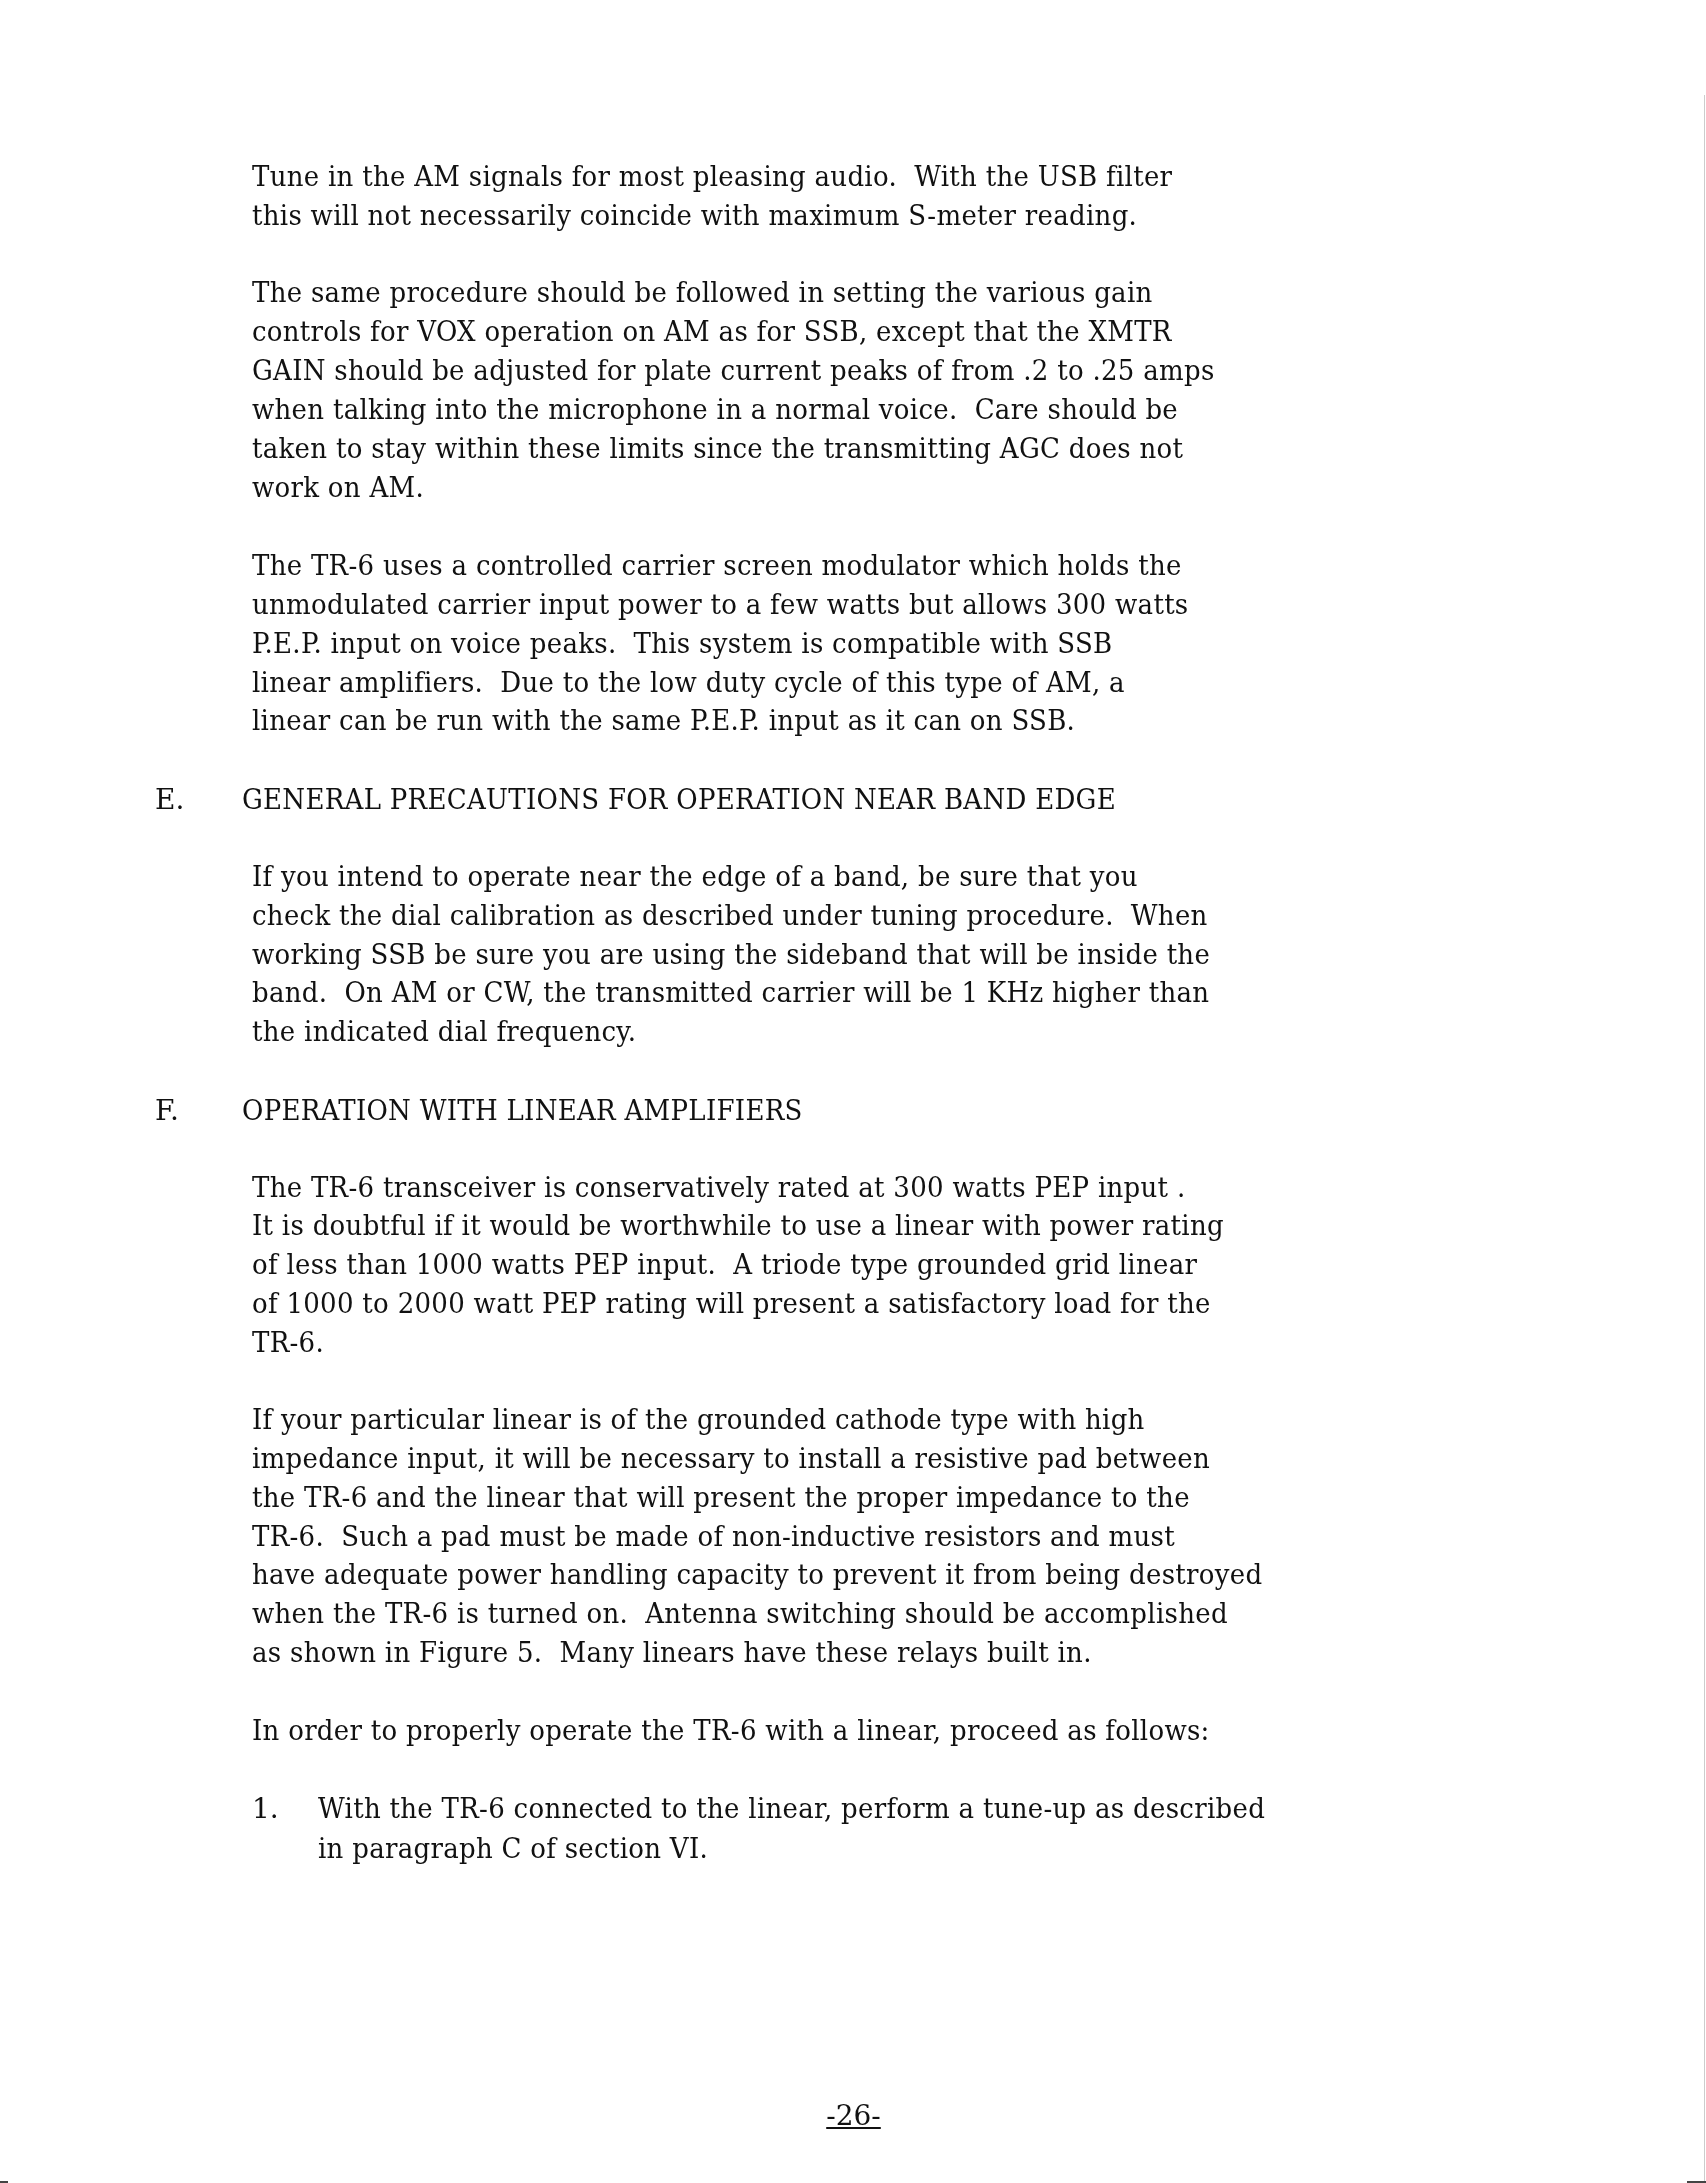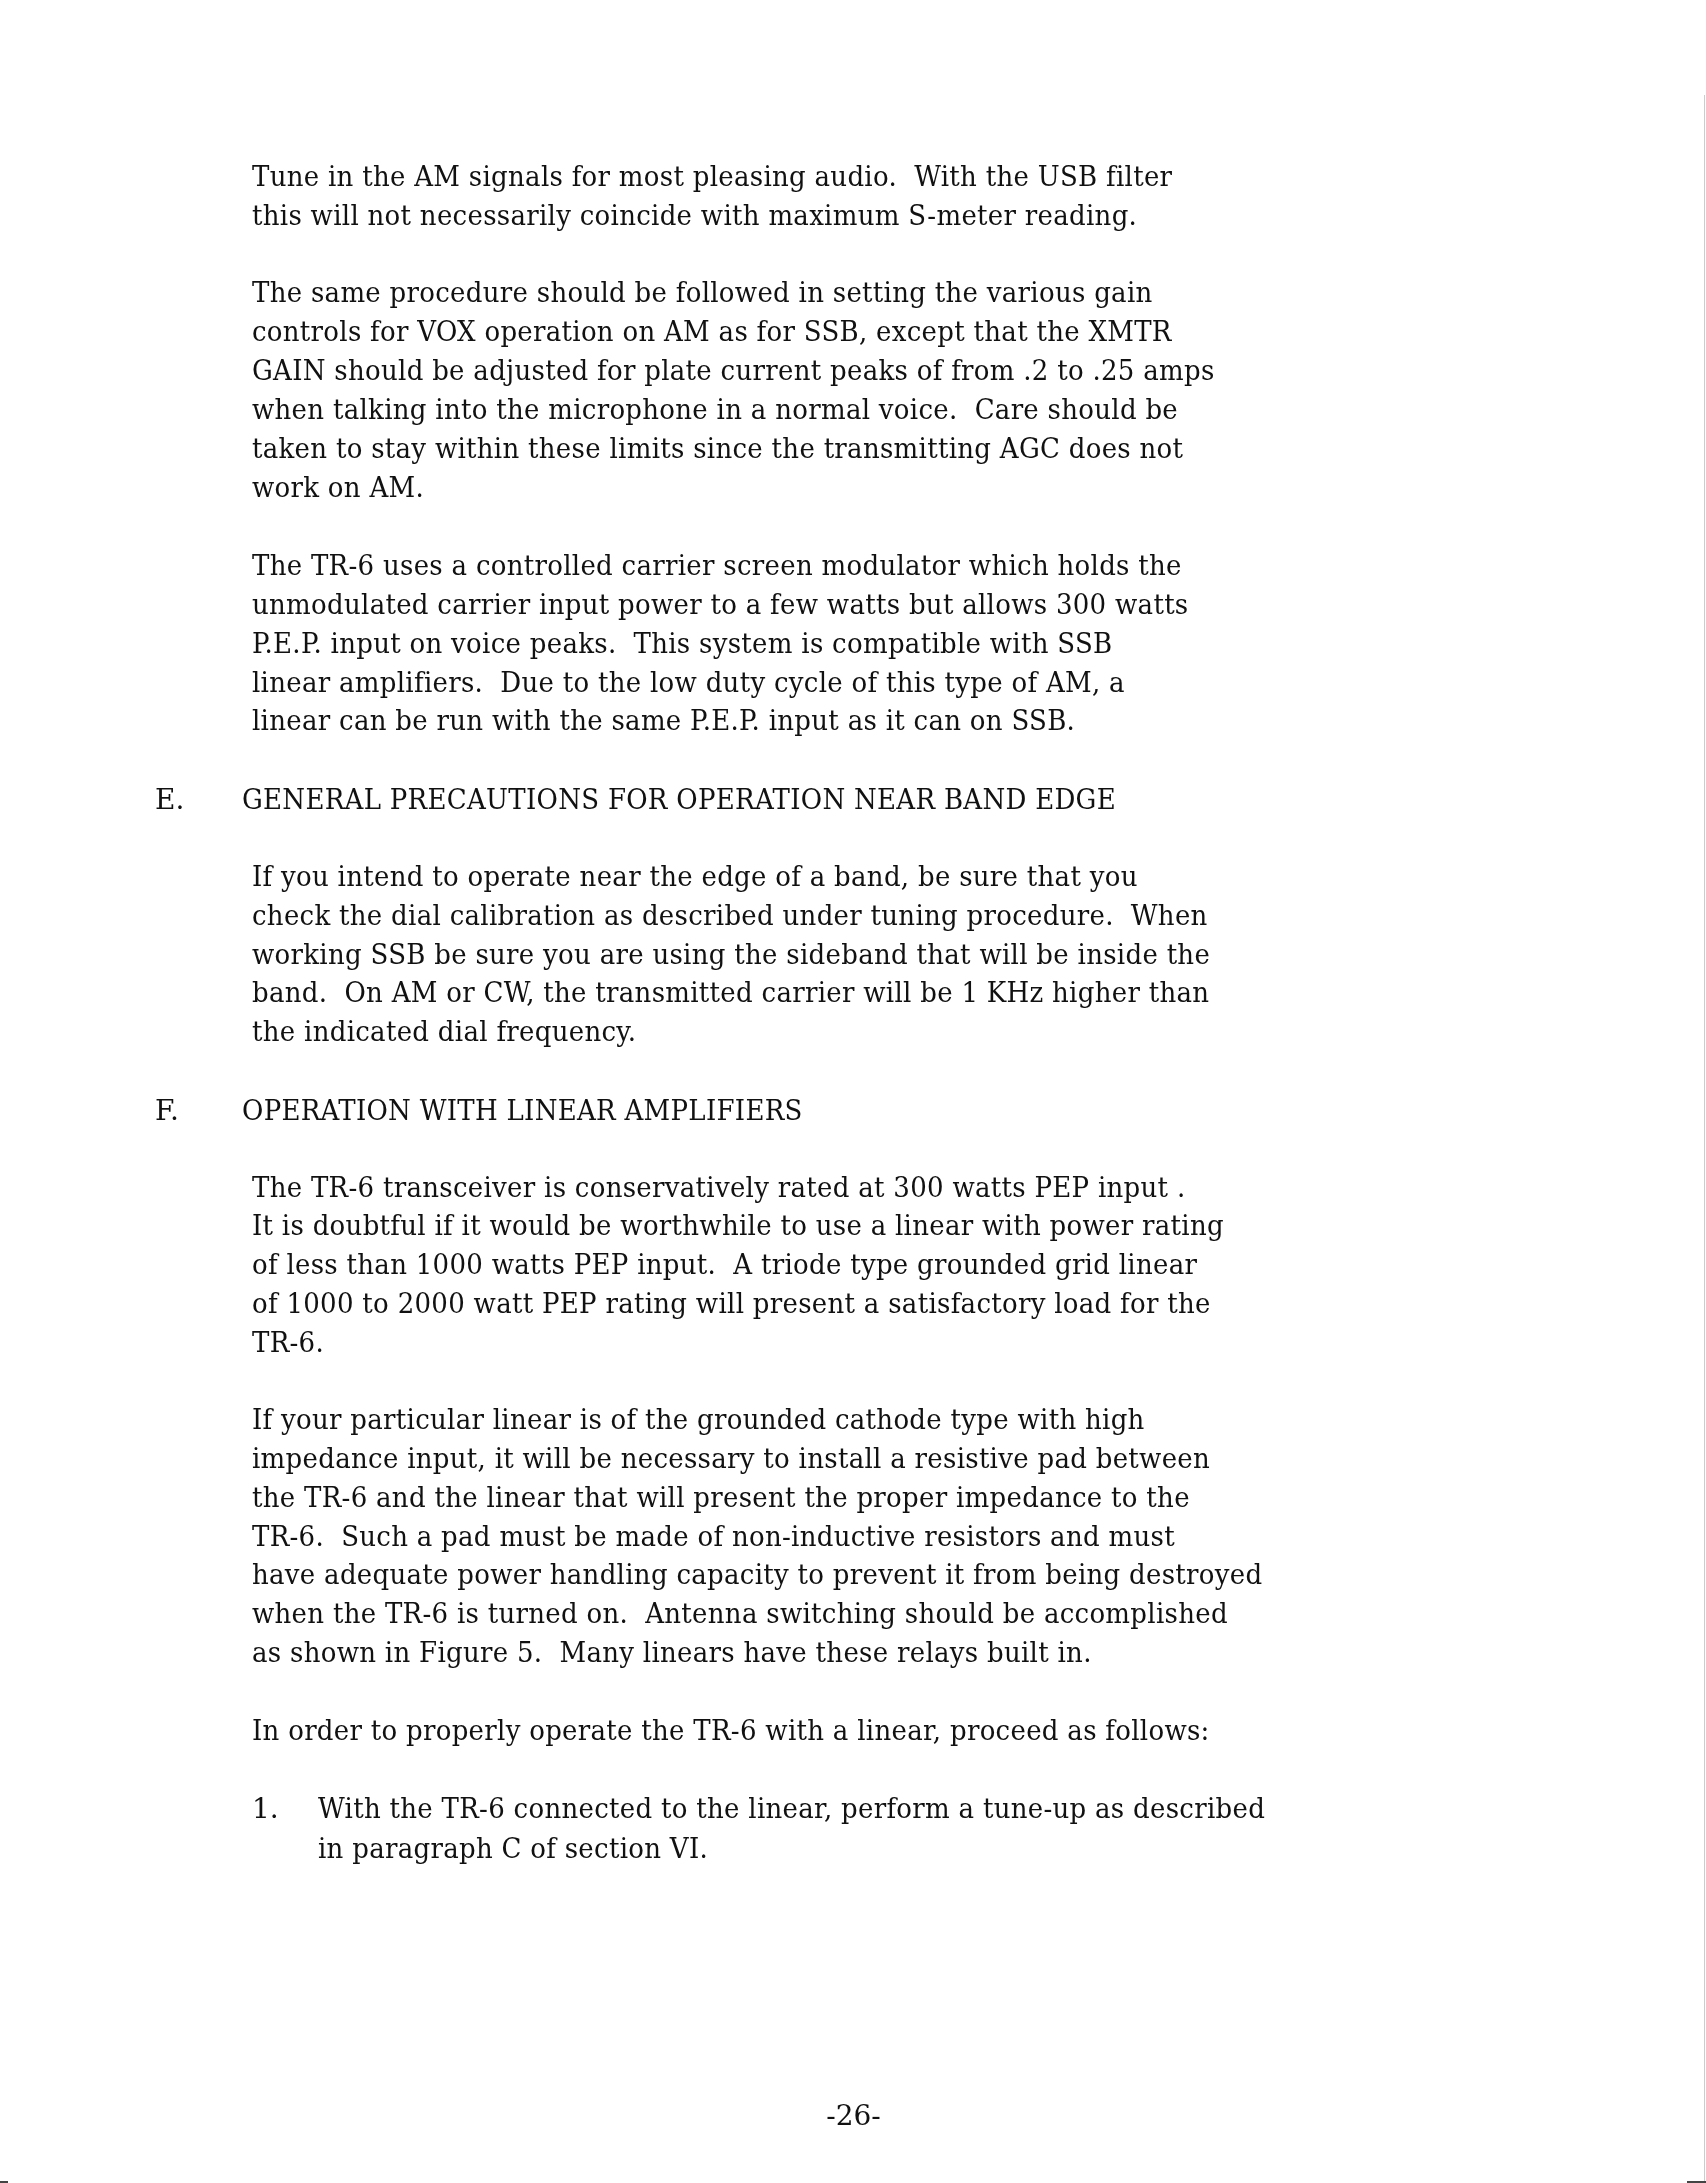--- a/index.html
+++ b/index.html
@@ -3,21 +3,21 @@
 <meta charset="utf-8">
 <style>
   html, body { margin:0; padding:0; background:#fff; }
   body { width:1707px; height:2183px; position:relative; overflow:hidden;
          font-family:"DejaVu Serif", serif; color:#111; }
   .line { position:absolute; white-space:pre; font-size:28px; line-height:39px;
           letter-spacing:0.3px; transform:scaleX(0.93); transform-origin:left top; }
   .para { position:absolute; left:252px; }
   .heading { position:absolute; }
   .marker { position:absolute; font-size:28px; line-height:39px; }
-  .pagenum { position:absolute; left:0; width:1707px; text-align:center; font-size:28px; }
+  .pagenum { position:absolute; left:0; width:1707px; text-align:center; font-size:28px;text-decoration:underline; }
   .edge { position:absolute; right:2.7px; top:95px; width:0.7px; height:2086px; background:#ccc; }
   .corner { position:absolute; bottom:0; height:2px; background:#444; }
 </style>
 </head>
 <body>
 
 <div>
   <div class="edge"></div>
   <div class="corner" style="left:0;width:8.2px"></div>
   <div class="corner" style="right:0;width:20.4px"></div>

